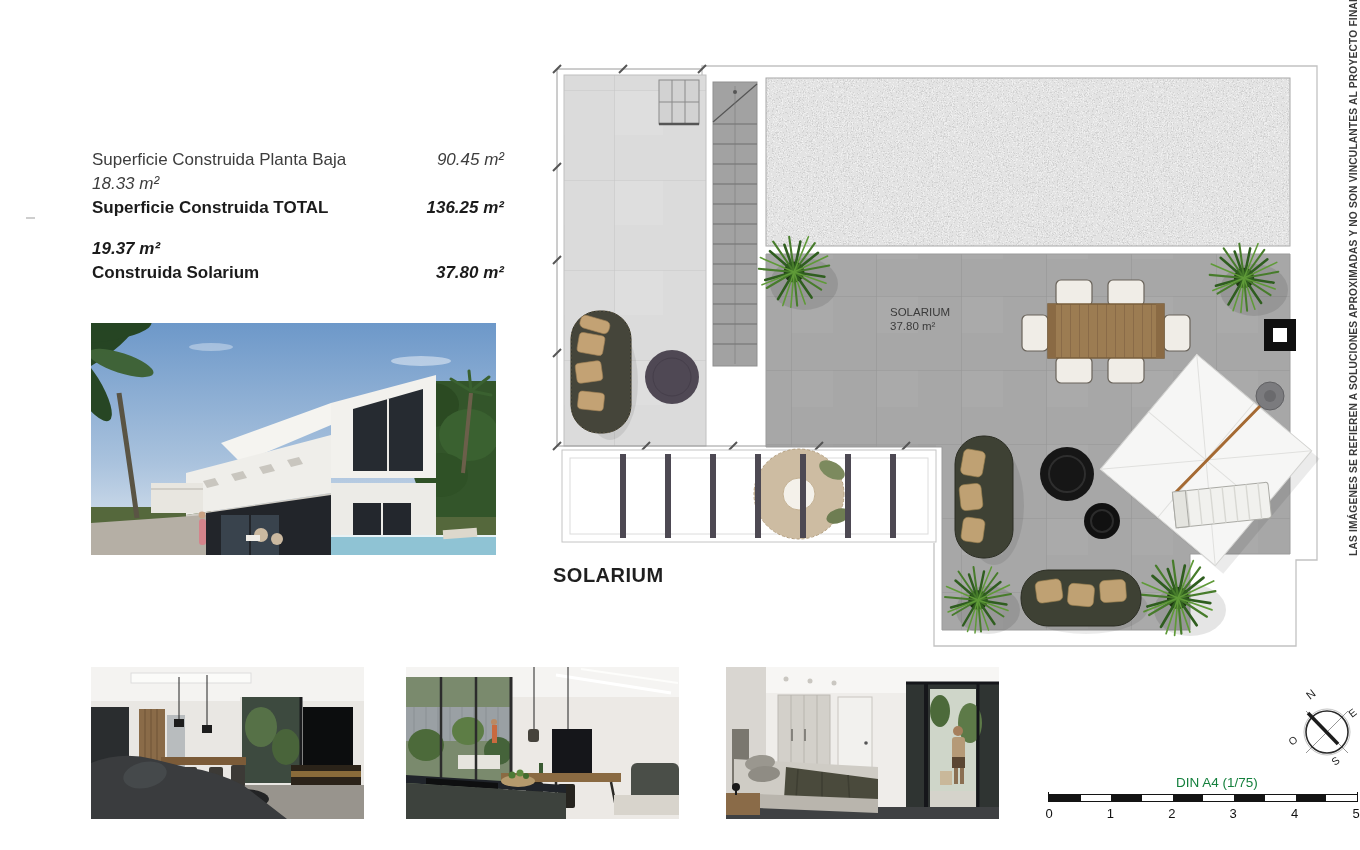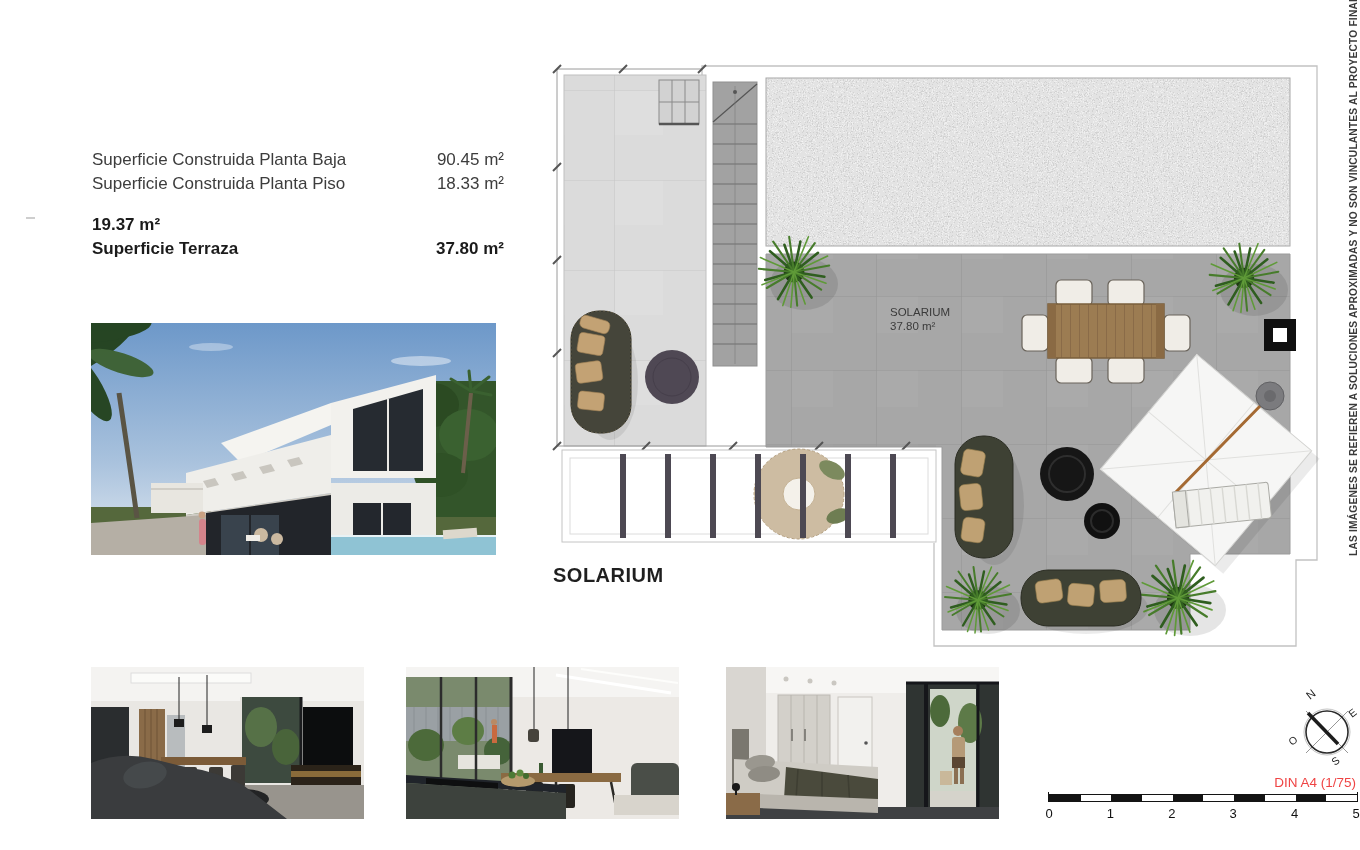--- a/index.html
+++ b/index.html
@@ -6,31 +6,31 @@
   .page{position:relative;width:1360px;height:850px;background:#ffffff;overflow:hidden;
         font-family:"Liberation Sans", sans-serif;color:#222;margin-left:26px;}
   .abs{position:absolute;}
 
   
   .surface-table{left:66px;top:148px;width:412px;}
   .srow{display:flex;justify-content:space-between;align-items:center;height:24px;
         font-size:17px;color:#3d3d3d;}
   .srow.bold{font-weight:700;color:#1b1b1b;}
   .srow.gap{margin-top:17px;}
-  .srow .val{text-align:right;}
+  .srow .val{text-align:right;font-style:italic;}
 
   
   .solarium-title{left:527px;top:564px;font-size:20px;font-weight:600;letter-spacing:.5px;color:#1f1f1f;}
 
   
   .disclaimer{left:1322px;top:556px;transform:rotate(-90deg);transform-origin:0 0;
               white-space:nowrap;font-size:10.2px;font-weight:600;letter-spacing:.2px;color:#3a3a3a;}
 
   
-  .din-label{left:1150px;top:775px;width:180px;text-align:right;font-size:13.5px;color:#ef4444;}
+  .din-label{left:1150px;top:775px;width:180px;text-align:left;font-size:13.5px;color:#15803d;}
   .scalebar{left:1023px;top:794px;width:307px;height:6px;border:1px solid #141414;
             background:repeating-linear-gradient(90deg,#141414 0 30.7px,#ffffff 30.7px 61.4px);}
   .endtick{width:1px;height:10px;background:#141414;top:792px;}
   .scalenums{left:1023px;top:806px;width:307px;height:16px;font-size:13px;color:#111;}
   .scalenums span{position:absolute;transform:translateX(-50%);}
 
   .cropmark{left:0;top:217px;width:9px;height:2px;background:#cecece;}
 
   .photo{display:block;}
   svg text{font-family:"Liberation Sans", sans-serif;}
@@ -39,28 +39,31 @@
 <body>
 
 <div class="page">
 
   <div class="abs surface-table">
     <div class="srow">
       <span>Superficie Construida Planta Baja</span>
       <span class="val">90.45 m²</span>
     </div>
     <div class="srow">
-      <span>Superficie Construida Planta Piso</span>
       <span class="val">18.33 m²</span>
+    </div>
+    <div class="srow bold">
+      <span>Superficie Construida TOTAL</span>
+      <span class="val">136.25 m²</span>
     </div>
     <div class="srow bold gap">
       <span class="val">19.37 m²</span>
     </div>
     <div class="srow bold">
-      <span>Superficie Terraza</span>
+      <span>Construida Solarium</span>
       <span class="val">37.80 m²</span>
     </div>
   </div>
 
   <svg class="abs photo" style="left:65px;top:323px" width="405" height="232" viewBox="0 0 405 232">
     <defs>
       <linearGradient id="sky" x1="0" y1="0" x2="0" y2="1">
         <stop offset="0" stop-color="#6d98c9"></stop>
           <stop offset=".6" stop-color="#a9c2dd"></stop>
           <stop offset="1" stop-color="#e2e9f1"></stop>

